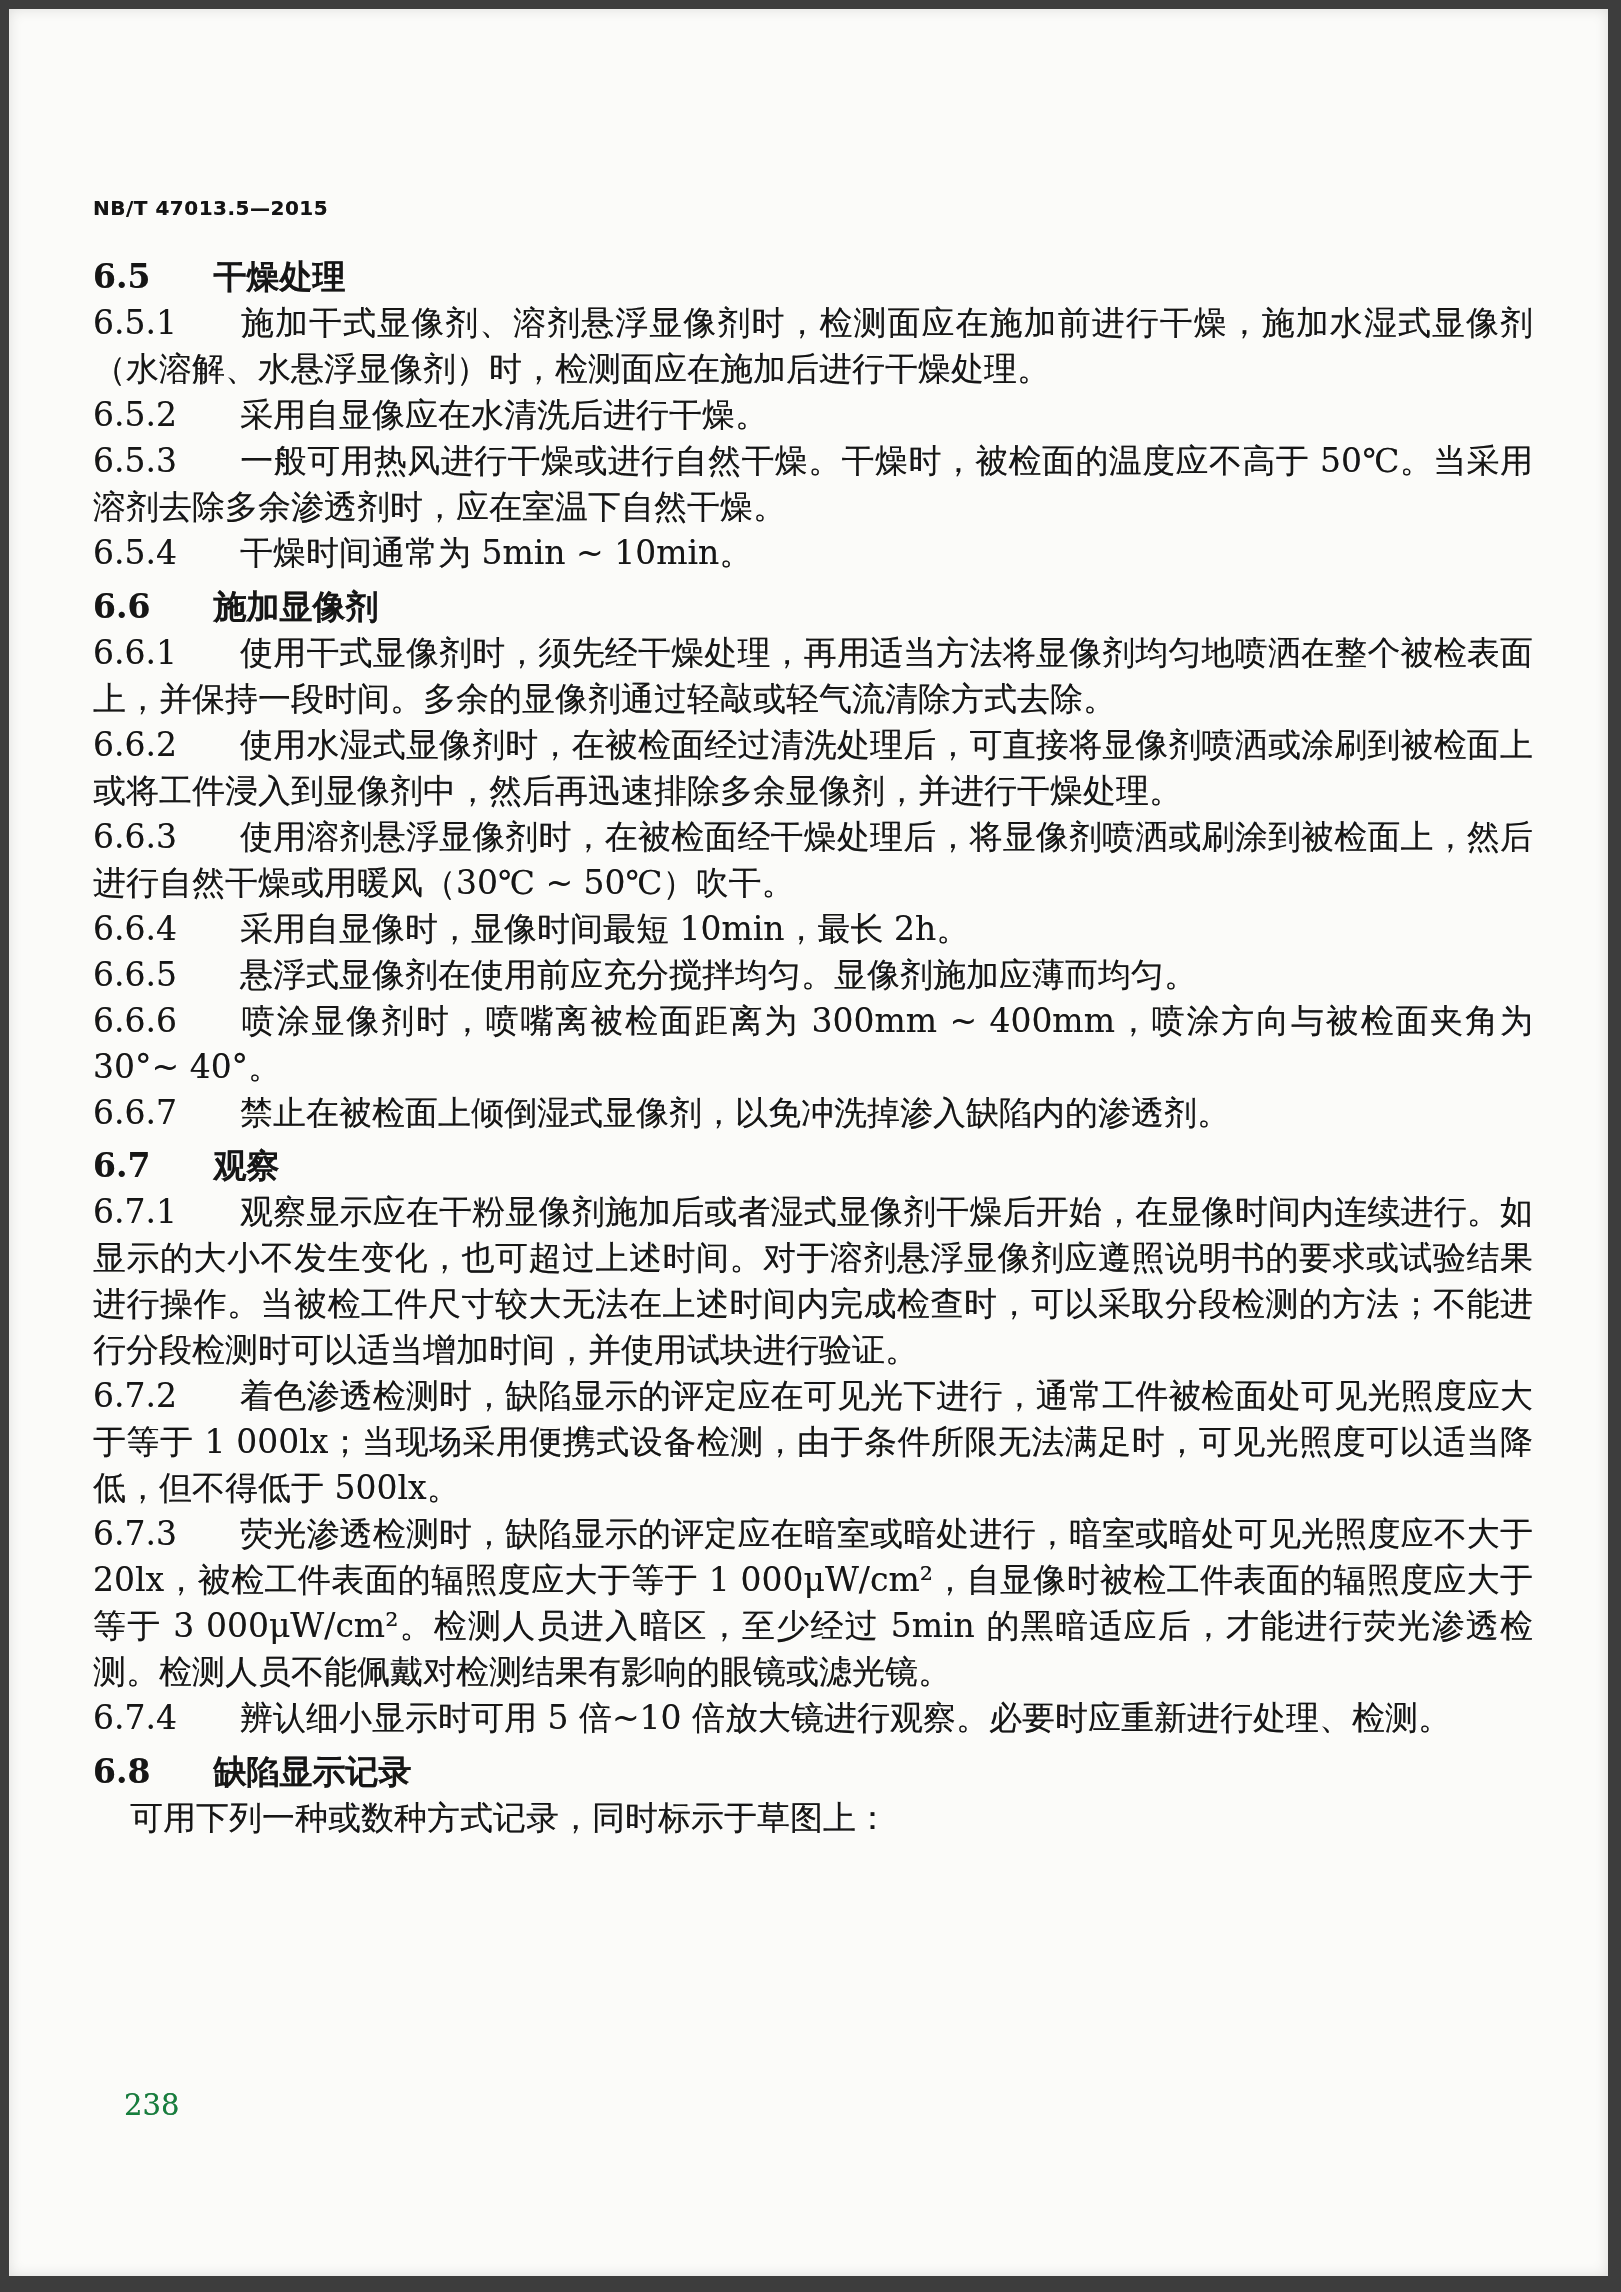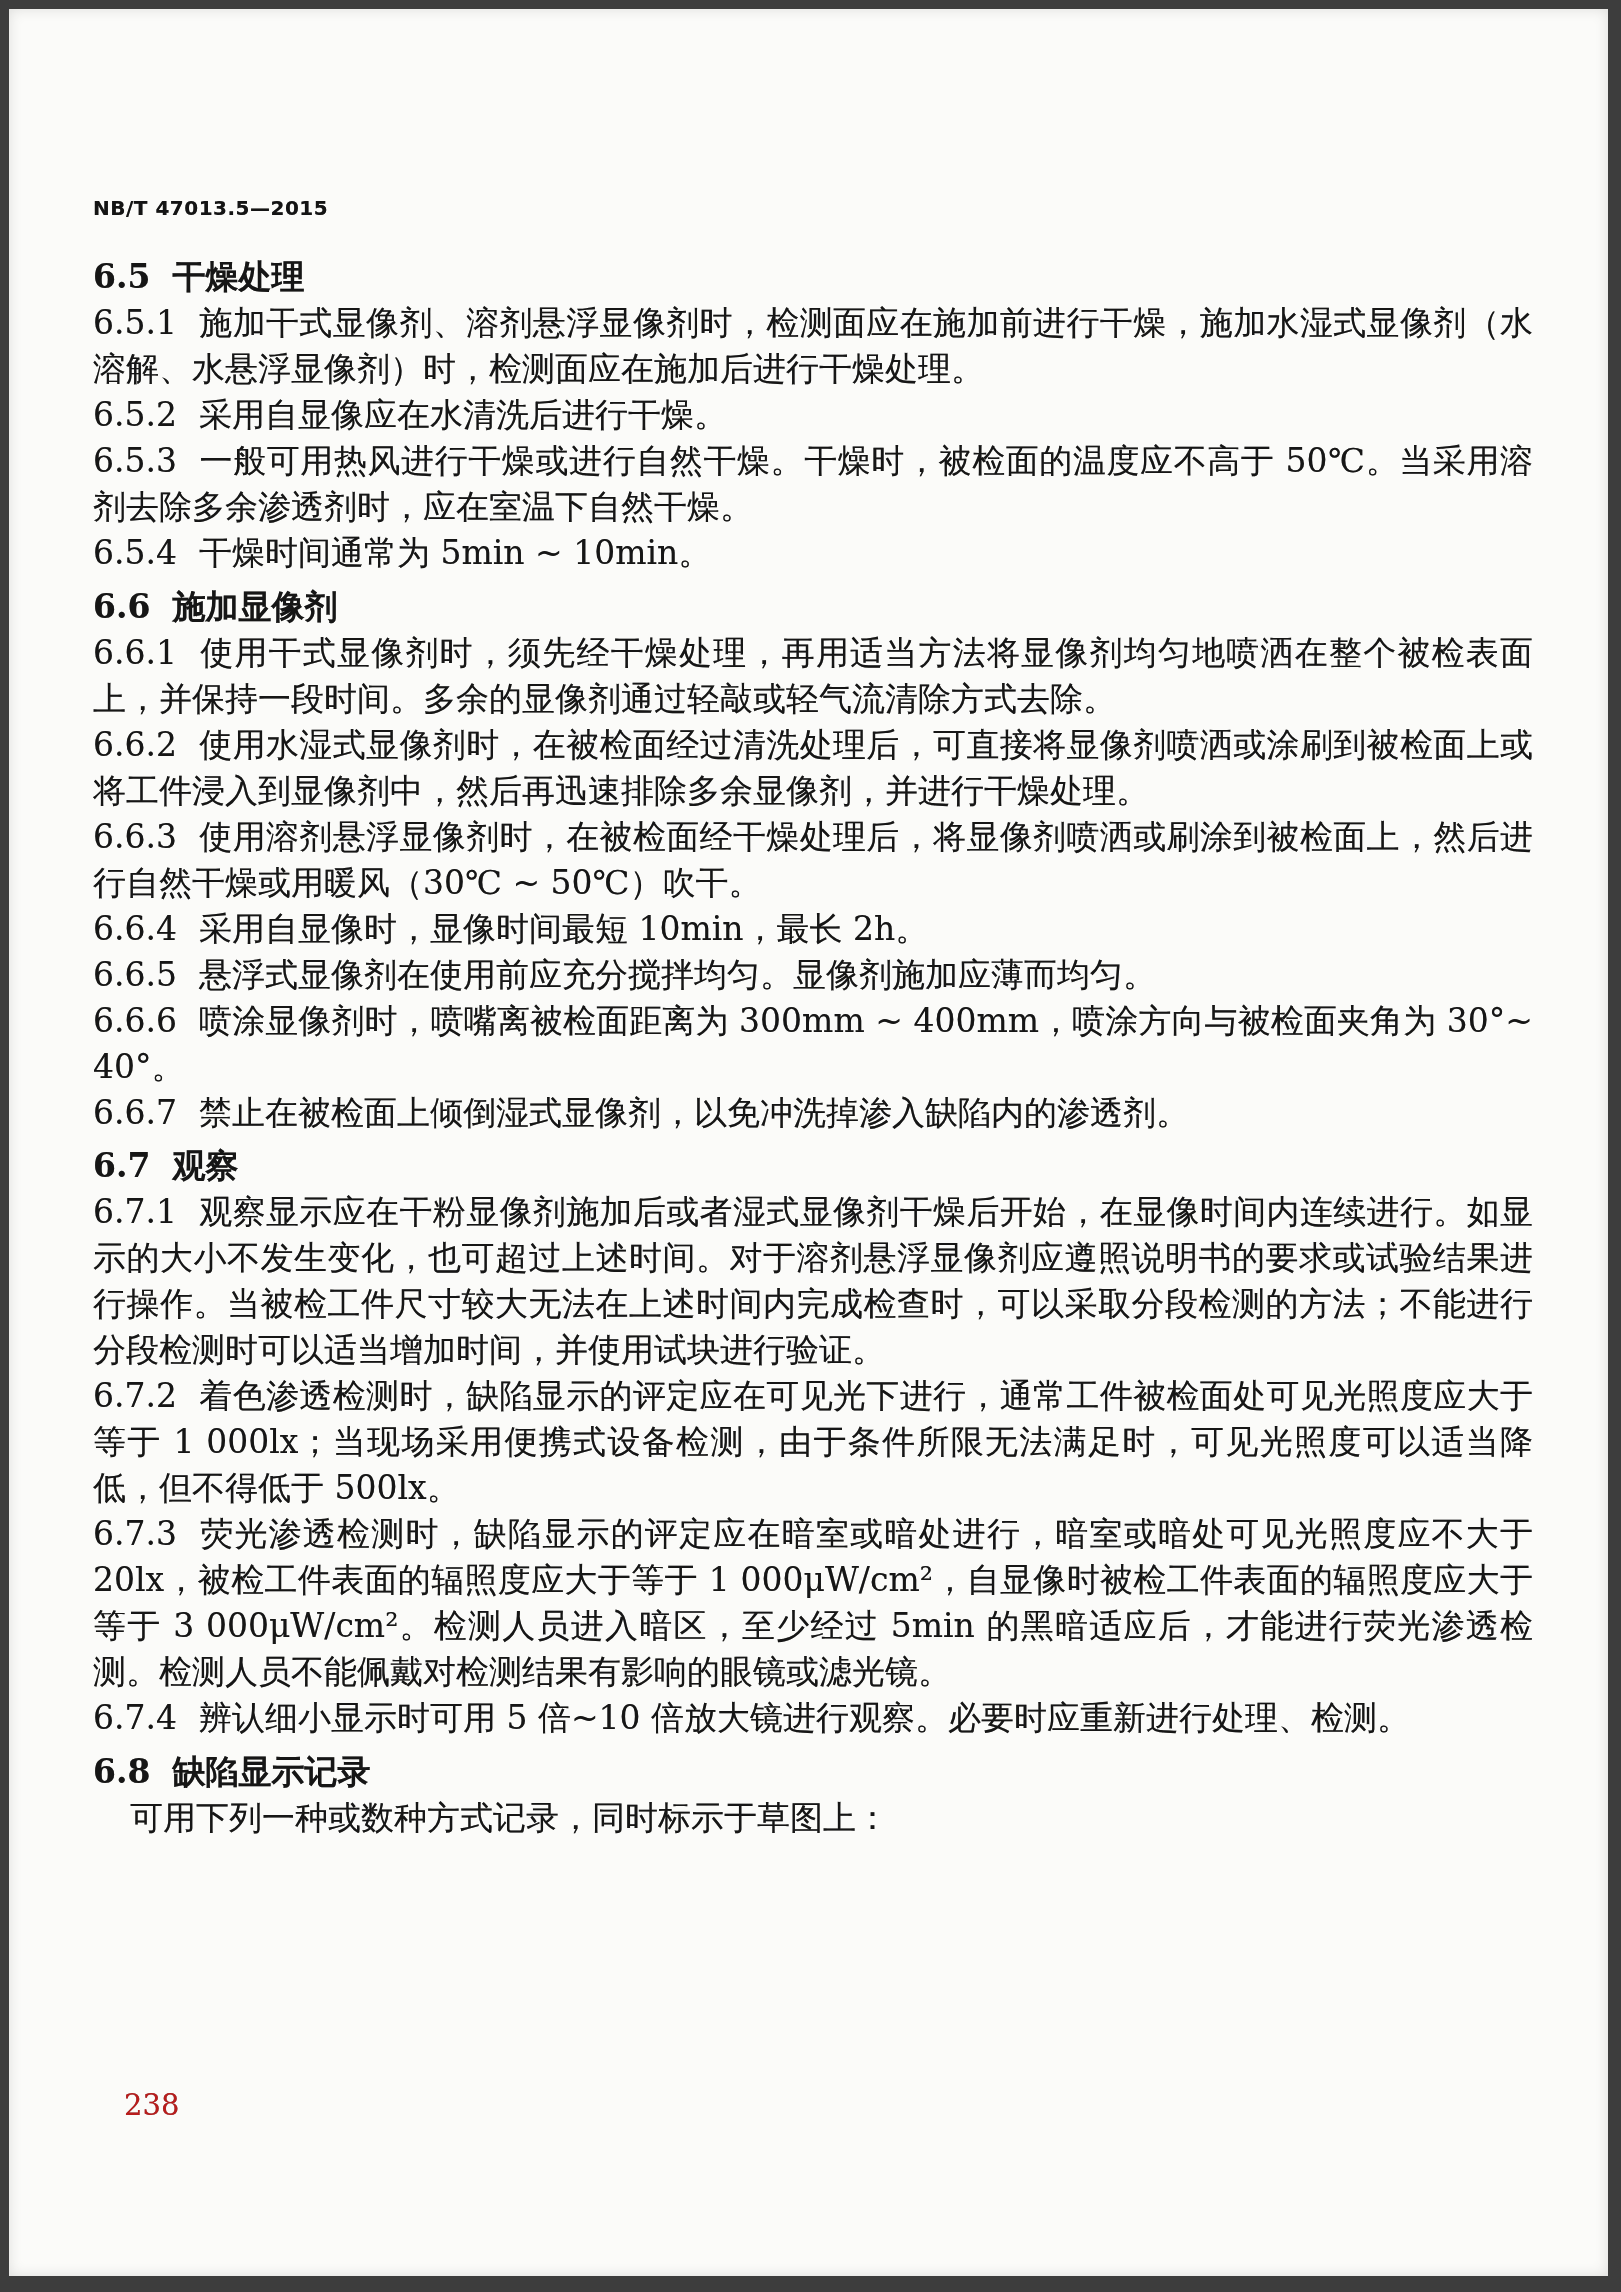--- a/index.html
+++ b/index.html
@@ -36,28 +36,28 @@
     left: 93px; top: 246px;
     width: 1440px;
     font-size: 33px;
     line-height: 46px;
     color: #161616;
     text-align: justify;
     text-shadow: 0 0 0.6px rgba(20,20,20,0.5);
   }
   .text-block p { margin: 0; }
   .heading { font-weight: bold; margin-top: 7.8px !important; }
-  .num { margin-right: 22px; white-space: nowrap; }
+  .num { margin-right: 63px; white-space: nowrap; }
   .heading .num { }
   .closing { text-indent: 37px; }
   .page-number {
     position: absolute;
     left: 124px; top: 2088px;
     font-size: 29px;
-    color: #b91c1c;
+    color: #15803d;
     text-shadow: 0 0 0.6px rgba(20,20,20,0.5);
   }
 </style>
 </head>
 <body>
 
 <div class="scan-frame"></div>
 
 <div class="doc-header">
   <span>NB/T 47013.5—2015</span>

